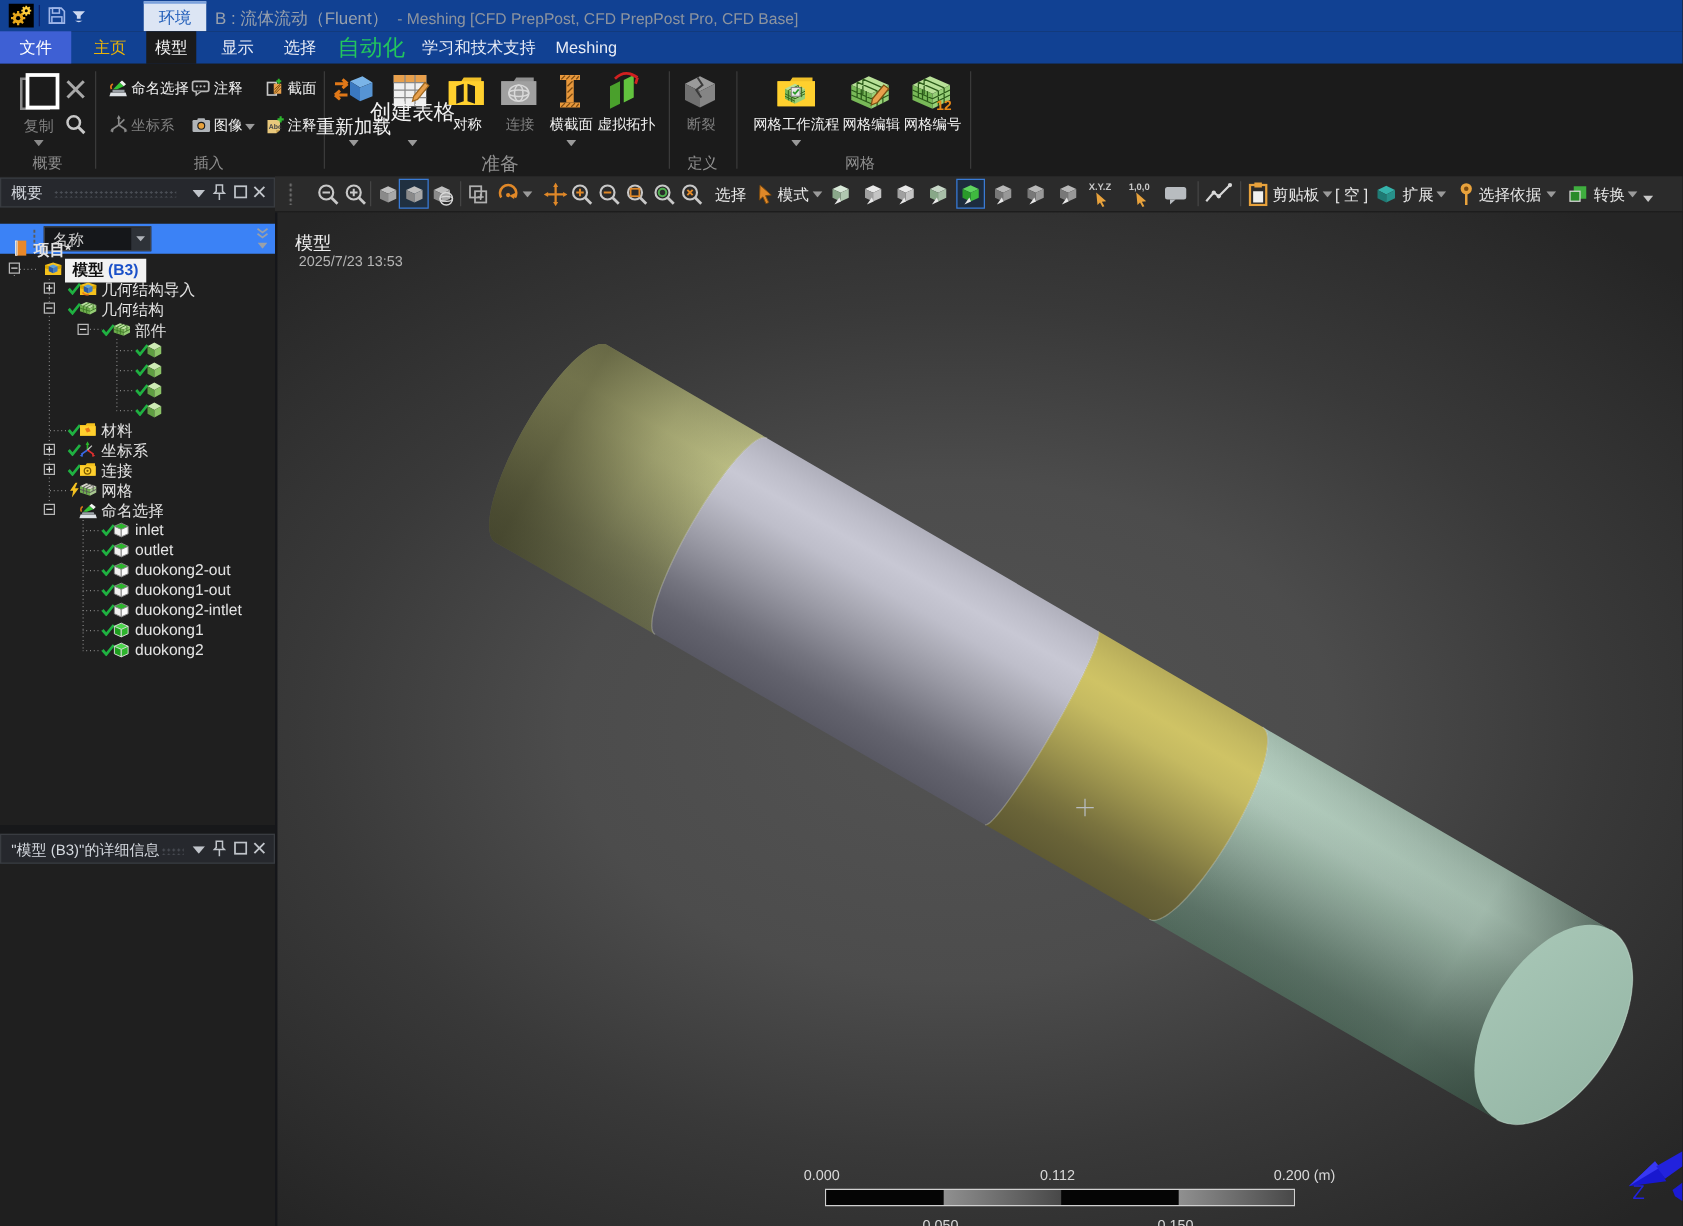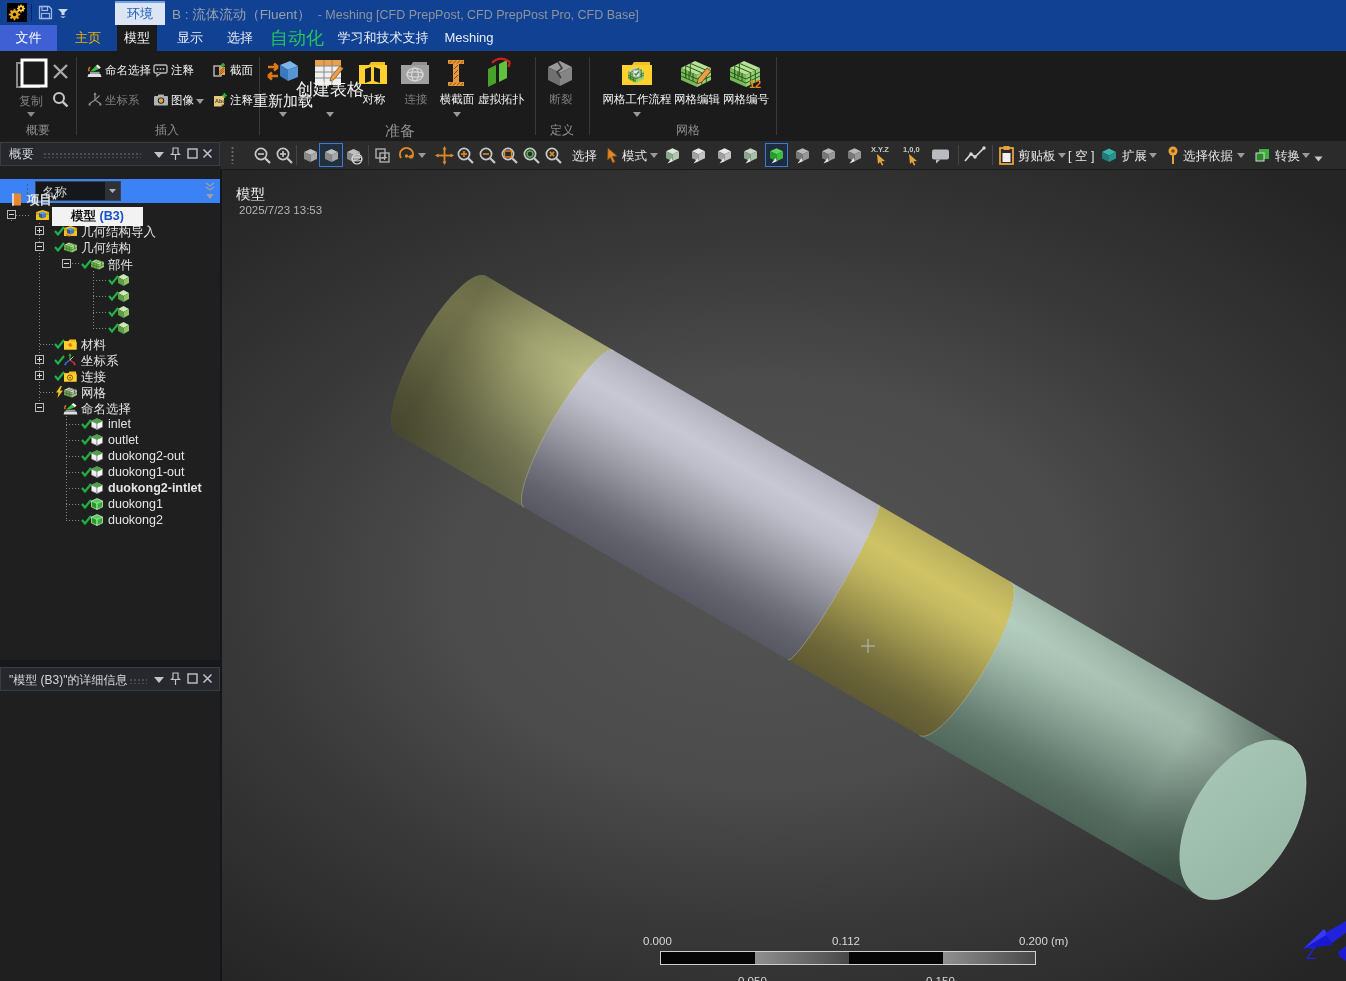--- a/index.html
+++ b/index.html
@@ -542,21 +542,21 @@
       </div>
       <div class="abs" style="left:35px;top:67px"><svg width="15" height="14" viewBox="0 0 15 14">
           <path d="M1 4 L7.5 2 L14 4 L14 12 L1 12 Z" fill="#f5c21d"></path>
           <path d="M1 4 L7.5 6 L14 4 L14 6.5 L7.5 8.5 L1 6.5 Z" fill="#d8a500"></path>
           <g transform="translate(4,3)">
             <path d="M0 2 L3.5 0.5 L7 2 L3.5 3.5 Z" fill="#5aa0e0"></path>
             <path d="M0 2 L3.5 3.5 L3.5 7.5 L0 6 Z" fill="#2a5aa8"></path>
             <path d="M3.5 3.5 L7 2 L7 6 L3.5 7.5 Z" fill="#3f7cc8"></path>
           </g>
         </svg></div>
-      <div class="abs txt" style="left:52px;top:66px;background:#f2f2f2;color:#111;font-size:12.5px;font-weight:bold;padding:1px 19px">模型 <span style="color:#1a50c8">(B3)</span></div>
+      <div class="abs txt" style="left:52px;top:66px;background:#f2f2f2;color:#111;font-size:12.5px;font-weight:bold;padding:1px 6px">模型 <span style="color:#1a50c8">(B3)</span></div>
       <div class="abs" style="left:35px;top:85.4px;width:9px;height:9px;border:1px solid #b8b8b8;background:#1f1f1f">
         <div class="abs" style="left:1px;top:3px;width:5px;height:1px;background:#d8d8d8"></div>
         <div class="abs" style="left:3px;top:1px;width:1px;height:5px;background:#d8d8d8"></div>
       </div>
       <svg class="abs" style="left:54px;top:85.4px" width="11" height="10" viewBox="0 0 11 10">
         <path d="M1 5 L4 8.5 L10 1" stroke="#1fb141" stroke-width="2.2" fill="none"></path>
       </svg>
       <div class="abs" style="left:63px;top:83px"><svg width="15" height="14" viewBox="0 0 15 14">
           <path d="M1 4 L7.5 2 L14 4 L14 12 L1 12 Z" fill="#f5c21d"></path>
           <path d="M1 4 L7.5 6 L14 4 L14 6.5 L7.5 8.5 L1 6.5 Z" fill="#d8a500"></path>
@@ -735,21 +735,21 @@
       <div class="abs txt" style="left:108px;top:324px;color:#e4e4e4;font-size:12.5px;font-weight:normal">duokong1-out</div>
       <svg class="abs" style="left:81px;top:342.20000000000005px" width="11" height="10" viewBox="0 0 11 10">
         <path d="M1 5 L4 8.5 L10 1" stroke="#1fb141" stroke-width="2.2" fill="none"></path>
       </svg>
       <div class="abs" style="left:90px;top:340px"><svg width="14" height="14" viewBox="0 0 14 14">
           <path d="M1.5 4 L7 1.5 L12.5 4 L7 6.5 Z" fill="#2db52d"></path>
           <path d="M1.5 4 L7 6.5 L7 12.5 L1.5 10 Z" fill="#f0f0f0" stroke="#888" stroke-width="0.8"></path>
           <path d="M7 6.5 L12.5 4 L12.5 10 L7 12.5 Z" fill="#fafafa" stroke="#888" stroke-width="0.8"></path>
           <path d="M1.5 4 L7 1.5 L12.5 4" fill="none" stroke="#888" stroke-width="0.8"></path>
         </svg></div>
-      <div class="abs txt" style="left:108px;top:340px;color:#e4e4e4;font-size:12.5px;font-weight:bold">duokong2-intlet</div>
+      <div class="abs txt" style="left:108px;top:340px;color:#e4e4e4;font-size:12.5px;font-weight:normal">duokong2-intlet</div>
       <svg class="abs" style="left:81px;top:358.25px" width="11" height="10" viewBox="0 0 11 10">
         <path d="M1 5 L4 8.5 L10 1" stroke="#1fb141" stroke-width="2.2" fill="none"></path>
       </svg>
       <div class="abs" style="left:90px;top:356px"><svg width="14" height="14" viewBox="0 0 14 14">
           <path d="M1.5 4 L7 1.5 L12.5 4 L7 6.5 Z" fill="#4cd44c"></path>
           <path d="M1.5 4 L7 6.5 L7 12.5 L1.5 10 Z" fill="#1e9e1e" stroke="#e8e8e8" stroke-width="0.7"></path>
           <path d="M7 6.5 L12.5 4 L12.5 10 L7 12.5 Z" fill="#2db52d" stroke="#e8e8e8" stroke-width="0.7"></path>
           <path d="M1.5 4 L7 1.5 L12.5 4" fill="none" stroke="#e8e8e8" stroke-width="0.7"></path>
         </svg></div>
       <div class="abs txt" style="left:108px;top:356px;color:#e4e4e4;font-size:12.5px;font-weight:normal">duokong1</div>

